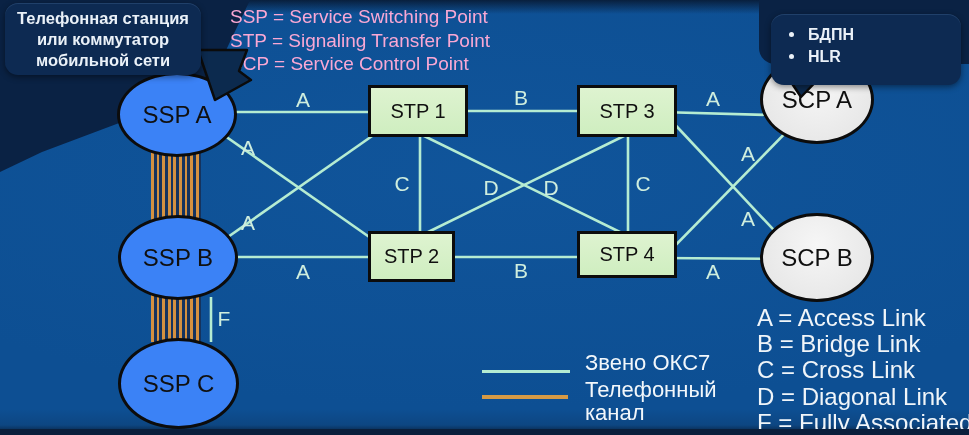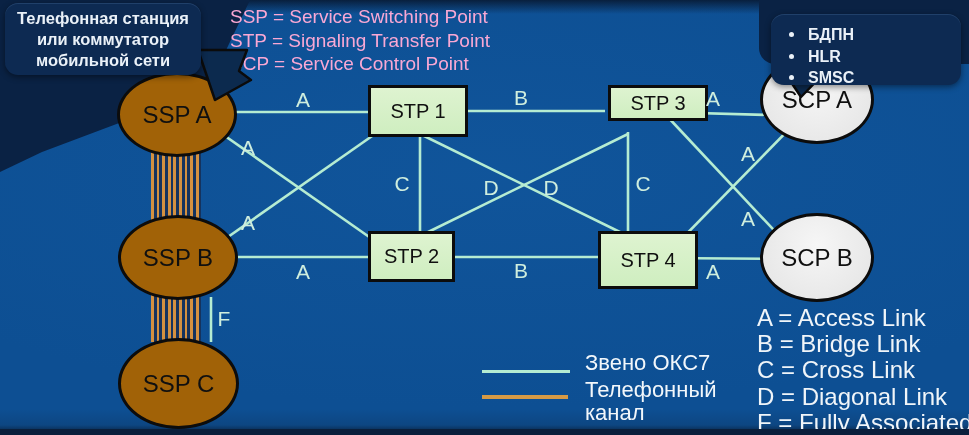--- a/index.html
+++ b/index.html
@@ -26,30 +26,30 @@
 
   .trunk{position:absolute;z-index:2;
     background:repeating-linear-gradient(90deg,#d49140 0px,#d49140 2.8px,#15335e 2.8px,#15335e 5.6px);}
   .trunk-1{left:151px;top:150px;width:50px;height:70px;}
   .trunk-2{left:151px;top:294px;width:50px;height:48px;}
 
   .node{position:absolute;display:flex;align-items:center;justify-content:center;
     color:#101010;z-index:3;border:3px solid #0c0c0c;box-sizing:border-box;}
   .ellipse{border-radius:50%;}
   .ssp{background:radial-gradient(ellipse at 50% 32%, #f6b45а 0%, #f0a743 45%, #e99c38 100%);
-       background-color:#a16207;font-size:24px;}
+       background-color:#3b82f6;font-size:24px;}
   .stp{background:linear-gradient(180deg,#def3d0,#cfeec0);font-size:20px;border-width:3px;}
   .scp{background:radial-gradient(ellipse at 50% 35%, #f6f6f6, #e3e3e3);font-size:24px;}
   .ssp-a{left:117px;top:72px;width:120px;height:85px;}
   .ssp-b{left:118px;top:215px;width:120px;height:85px;}
   .ssp-c{left:118px;top:338px;width:121px;height:91px;}
   .stp-1{left:368px;top:85px;width:100px;height:52px;}
-  .stp-3{left:608px;top:85px;width:100px;height:36px;}
+  .stp-3{left:577px;top:85px;width:100px;height:52px;}
   .stp-2{left:368px;top:231px;width:87px;height:51px;}
-  .stp-4{left:598px;top:231px;width:100px;height:58px;}
+  .stp-4{left:577px;top:231px;width:100px;height:47px;}
   .scp-a{left:760px;top:55px;width:114px;height:89px;}
   .scp-b{left:760px;top:213px;width:114px;height:89px;}
 
   .callout{position:absolute;background:#0d2a52;border-radius:13px;z-index:5;
     color:#eaf1f8;box-shadow:0 2px 6px rgba(0,0,0,.45), inset 0 1px 0 rgba(90,130,180,.25);}
   .callout-left{left:5px;top:3px;width:196px;height:72px;
     display:flex;flex-direction:column;justify-content:center;text-align:center;
     font-size:16.5px;line-height:21px;font-weight:bold;}
   .callout-right{left:771px;top:2px;width:190px;height:71px;box-sizing:border-box;
     padding:10px 0 0 16px;font-size:16px;line-height:21.5px;font-weight:bold;margin-top:12px;}
@@ -143,24 +143,20 @@
   </div>
   <div class="callout callout-right">
     <div class="bullet-row">
       <span class="bullet-dot"></span>
       <span>БДПН</span>
     </div>
     <div class="bullet-row">
       <span class="bullet-dot"></span>
       <span>HLR</span>
     </div>
-    <div class="bullet-row">
-      <span class="bullet-dot"></span>
-      <span>SMSC</span>
-    </div>
   </div>
 
   <div class="abbrev">
     <div>SSP = Service Switching Point</div>
     <div>STP = Signaling Transfer Point</div>
     <div>SCP = Service Control Point</div>
   </div>
 
   <span class="lk" style="left:303px;top:99px">A</span>
   <span class="lk" style="left:248px;top:147px">A</span>

